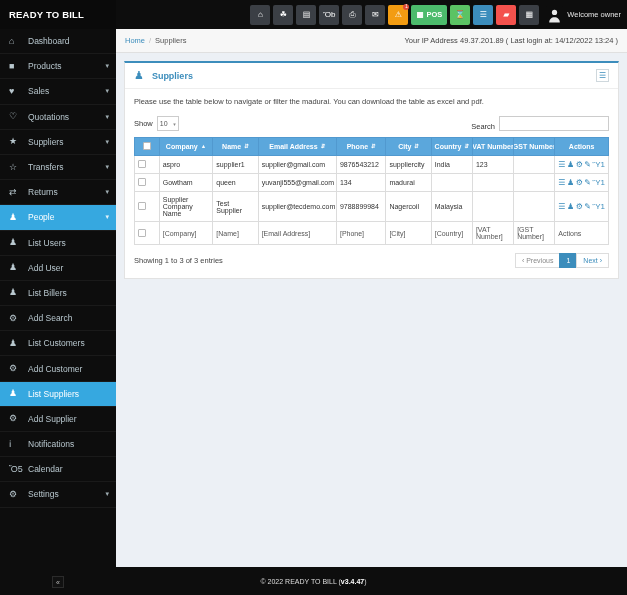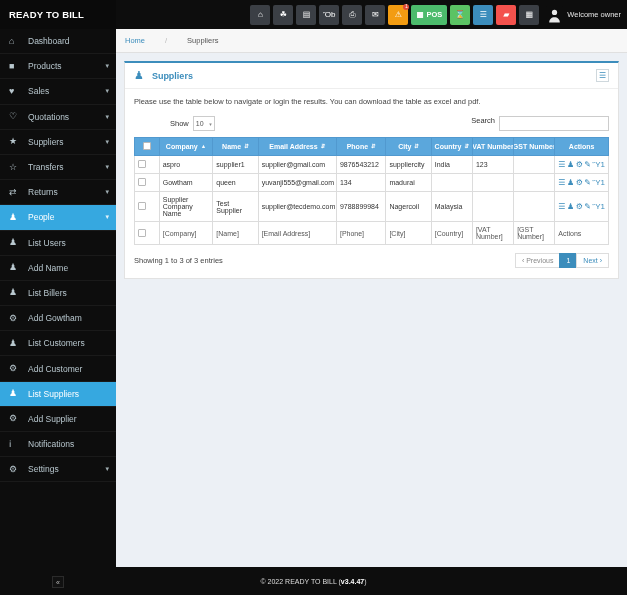--- a/index.html
+++ b/index.html
@@ -84,21 +84,21 @@
   
   .content {
     position:absolute; left:116px; top:29px; width:511px; height:538px;
     background:#ecf0f5;
   }
   .crumbbar {
     height:24px; background:#f7f7f7; border-bottom:1px solid #e0e0e0;
     display:flex; align-items:center; justify-content:space-between;
     padding:0 9px; font-size:7.5px; color:#444;
   }
-  .crumbs { display:flex; align-items:center; gap:20px; }
+  .crumbs { display:flex; align-items:center; gap:4px; }
   .crumb-link { color:#3c8dbc; cursor:pointer; }
   .crumb-sep { color:#bbb; }
   .crumb-cur { color:#555; }
   .ipinfo { color:#444; font-size:7.5px; }
 
   .panel {
     margin:8px 8px 0 8px; background:#fff;
     border:1px solid #e2e2e2; border-top:2px solid #3c8dbc;
   }
   .panel-head {
@@ -111,31 +111,30 @@
     width:13px; height:13px; border:1px solid #cfd8dd; background:#fff;
     display:flex;align-items:center;justify-content:center;
     color:#3c8dbc; font-size:8px; cursor:pointer;
   }
   .panel-desc { padding:8px 9px 6px 9px; font-size:7.5px; color:#444; }
 
   .panel-body { padding:0 9px 10px 9px; }
   .table-top {
     display:flex; align-items:center; justify-content:space-between;
     padding:4px 0 6px 0;
-    margin-left:36px;
   }
   .show-wrap { display:flex; align-items:center; gap:4px; font-size:7.5px; color:#333; }
   .show-sel {
     width:22px; height:15px; border:1px solid #ccc; background:#fff;
     font-size:7px; color:#555; padding-left:2px;
     display:flex; align-items:center; justify-content:space-between;
     padding-right:2px; cursor:pointer;
   }
   .show-sel .car { font-size:5px; color:#888; }
-  .search-wrap { display:flex; align-items:flex-start; gap:4px; font-size:7.5px; color:#333; }
+  .search-wrap { display:flex; align-items:flex-end; gap:4px; font-size:7.5px; color:#333; }
   .search-box {
     width:110px; height:15px; border:1px solid #ccc; background:#fff;
     font-size:7px; padding:0 3px; outline:none; color:#333;
     font-family:"Liberation Sans", sans-serif;
   }
 
   table.dt { width:100%; border-collapse:collapse; table-layout:fixed; }
   table.dt th, table.dt td {
     border:1px solid #dcdcdc; font-size:7px; color:#333;
     padding:4px 3px; vertical-align:middle; overflow:hidden;
@@ -234,49 +233,53 @@
           <span class="ico">♟</span>
           <span class="lbl">People</span>
           <span class="caret">▾</span>
         </div>
         <div class="nav-item">
           <span class="ico">♟</span>
           <span class="lbl">List Users</span>
         </div>
         <div class="nav-item">
           <span class="ico">♟</span>
-          <span class="lbl">Add Name</span>
+          <span class="lbl">Add User</span>
         </div>
         <div class="nav-item">
           <span class="ico">♟</span>
           <span class="lbl">List Billers</span>
         </div>
         <div class="nav-item">
           <span class="ico">⚙</span>
-          <span class="lbl">Add Gowtham</span>
+          <span class="lbl">Add Search</span>
         </div>
         <div class="nav-item">
           <span class="ico">♟</span>
           <span class="lbl">List Customers</span>
         </div>
         <div class="nav-item">
           <span class="ico">⚙</span>
           <span class="lbl">Add Customer</span>
         </div>
         <div class="nav-item active">
           <span class="ico">♟</span>
           <span class="lbl">List Suppliers</span>
         </div>
         <div class="nav-item">
           <span class="ico">⚙</span>
           <span class="lbl">Add Supplier</span>
         </div>
         <div class="nav-item">
           <span class="ico">ℹ</span>
           <span class="lbl">Notifications</span>
+        </div>
+        <div class="nav-item">
+          <span class="ico">Ὄ5</span>
+          <span class="lbl">Calendar</span>
         </div>
         <div class="nav-item">
           <span class="ico">⚙</span>
           <span class="lbl">Settings</span>
           <span class="caret">▾</span>
         </div>
       </div>
     <div class="collapse-row">
       <div class="collapse-btn">
         <span>«</span>
@@ -337,29 +340,30 @@
   </div>
 
   <div class="content">
 
     <div class="crumbbar">
       <div class="crumbs">
         <span class="crumb-link">Home</span>
         <span class="crumb-sep">/</span>
         <span class="crumb-cur">Suppliers</span>
       </div>
+      <div class="ipinfo">Your IP Address 49.37.201.89 ( Last login at: 14/12/2022 13:24 )</div>
     </div>
 
     <div class="panel">
       <div class="panel-head">
         <span class="panel-icon">♟</span>
         <span class="panel-title">Suppliers</span>
         <span class="panel-tool">☰</span>
       </div>
-      <div class="panel-desc">Please use the table below to navigate or login the results. You can download the table as excel and pdf.</div>
+      <div class="panel-desc">Please use the table below to navigate or filter the madurai. You can download the table as excel and pdf.</div>
 
       <div class="panel-body">
 
         <div class="table-top">
           <div class="show-wrap">
             <span>Show</span>
             <div class="show-sel">
               <span>10</span>
               <span class="car">▾</span>
             </div>

